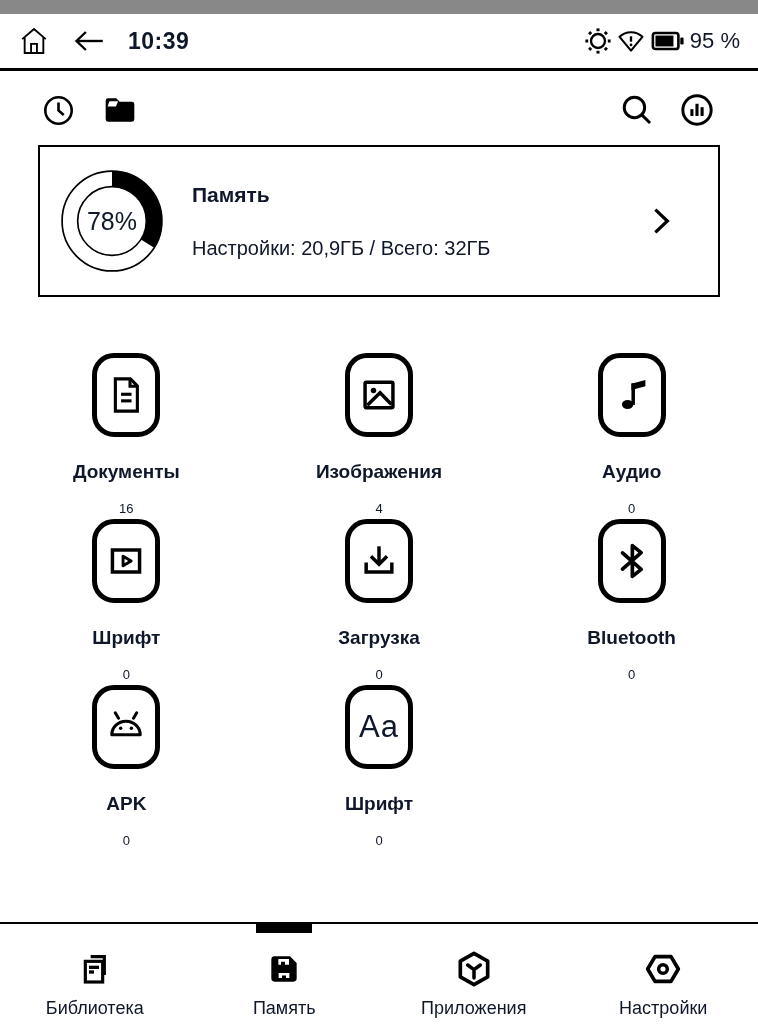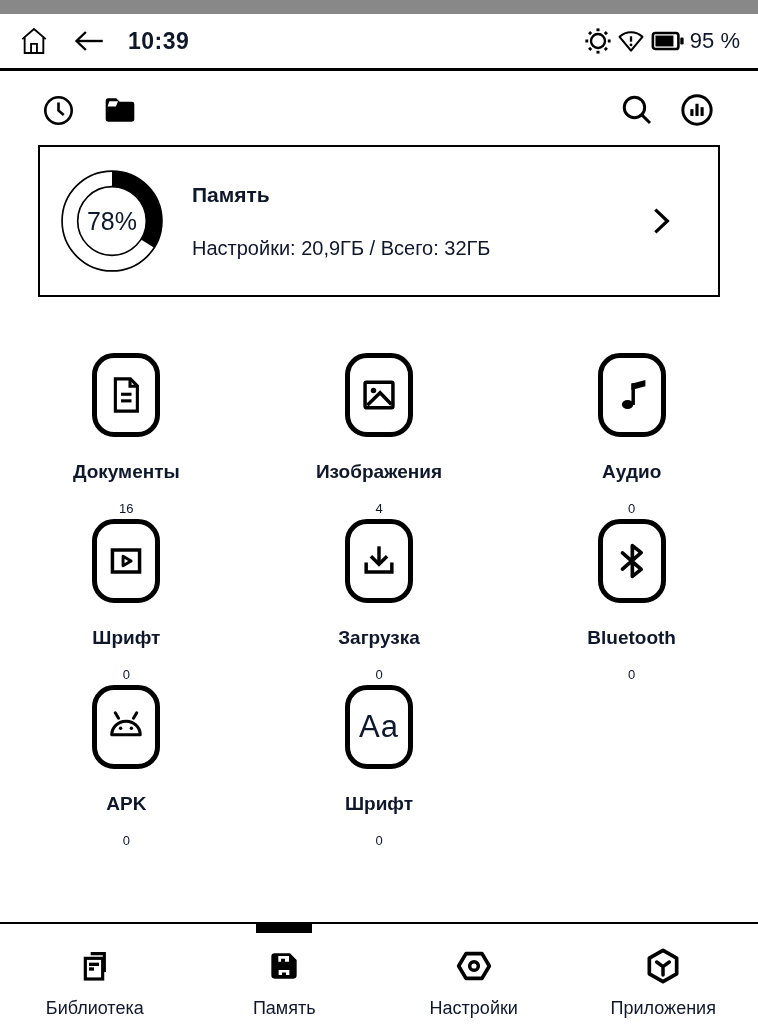--- a/index.html
+++ b/index.html
@@ -58,21 +58,21 @@
   .font-glyph { font-size:31px; font-weight:500; letter-spacing:1px; }
 
   
   .bottom-nav {
     position:absolute; left:0; right:0; top:908px; height:97px;
     border-top:2px solid #000;
     display:flex;
   }
   .nav-item {
     position:relative; flex:1; display:flex; flex-direction:column;
-    align-items:center; justify-content:space-between; padding-top:22px; cursor:pointer;
+    align-items:center; justify-content:flex-end; padding-top:22px; cursor:pointer;
   }
   .nav-item .nav-label { margin-top:9px; font-size:18px; font-weight:500; }
   .active-indicator {
     position:absolute; top:0; left:50%; transform:translateX(-50%);
     width:56px; height:9px; background:#000; display:none;
   }
   .nav-item.active .active-indicator { display:block; }
   .home-bar {
     position:absolute; left:0; right:0; top:1012px; height:7px; background:#000;
   }
@@ -307,33 +307,33 @@
           <path d="M8.8 14.4 H15.2 V17.4 H13.2 V15.9 H10.8 V17.4 H8.8 Z" fill="#fff"></path>
         </svg>
       </span>
       <span class="nav-label">Память</span>
     </div>
 
     <div class="nav-item">
 
       <span>
         <svg width="40" height="40" viewBox="0 0 24 24" fill="none" stroke="#000">
+          <path d="M12 2.6 L20.2 7.3 V16.7 L12 21.4 L3.8 16.7 V7.3 Z" stroke-width="2.2" stroke-linejoin="round"></path>
+          <path d="M12 12.4 V17.4 M12 12.4 L8.2 9.6 M12 12.4 L15.8 9.6" stroke-width="2.1" stroke-linecap="round"></path>
+        </svg>
+      </span>
+      <span class="nav-label">Приложения</span>
+    </div>
+
+    <div class="nav-item">
+
+      <span>
+        <svg width="40" height="40" viewBox="0 0 24 24" fill="none" stroke="#000">
           <path d="M2.8 12 L7.2 4.6 H16.8 L21.2 12 L16.8 19.4 H7.2 Z" stroke-width="2.2" stroke-linejoin="round"></path>
           <circle cx="12" cy="12" r="2.6" stroke-width="2.1"></circle>
         </svg>
       </span>
       <span class="nav-label">Настройки</span>
     </div>
-
-    <div class="nav-item">
-
-      <span>
-        <svg width="40" height="40" viewBox="0 0 24 24" fill="none" stroke="#000">
-          <path d="M12 2.6 L20.2 7.3 V16.7 L12 21.4 L3.8 16.7 V7.3 Z" stroke-width="2.2" stroke-linejoin="round"></path>
-          <path d="M12 12.4 V17.4 M12 12.4 L8.2 9.6 M12 12.4 L15.8 9.6" stroke-width="2.1" stroke-linecap="round"></path>
-        </svg>
-      </span>
-      <span class="nav-label">Приложения</span>
-    </div>
   </div>
 
   <div class="home-bar"></div>
 </div>
 
 </body></html>

